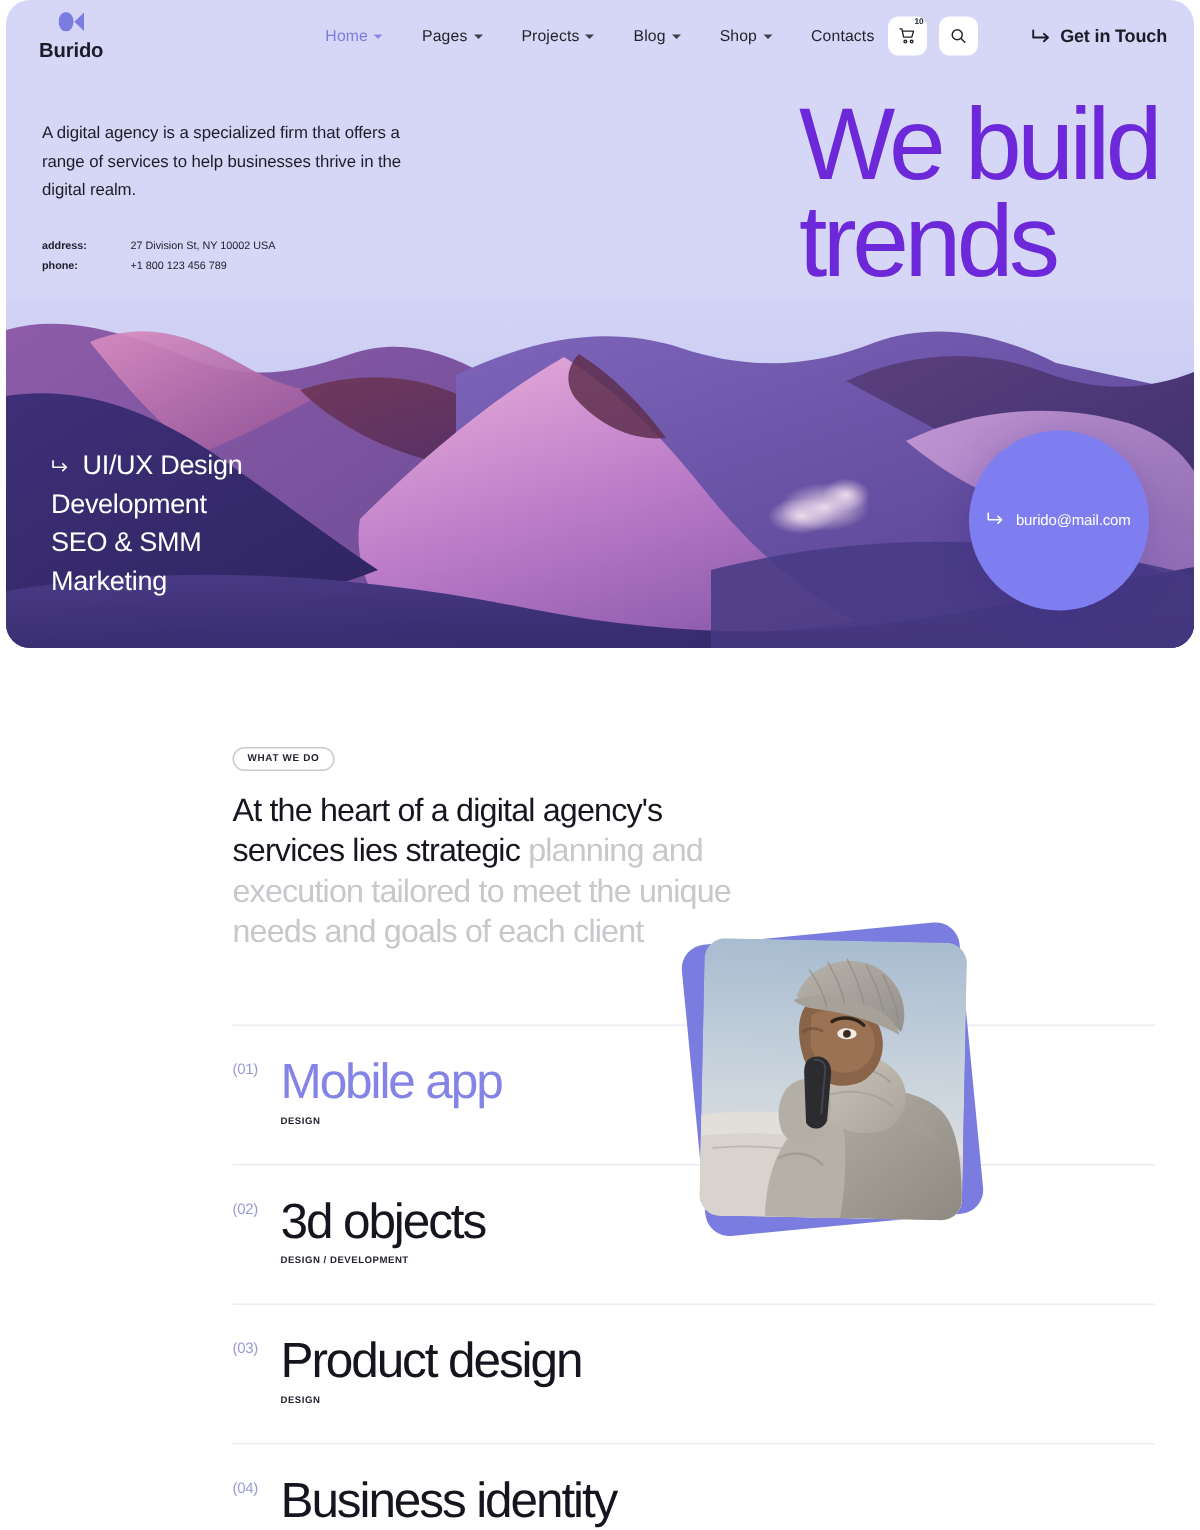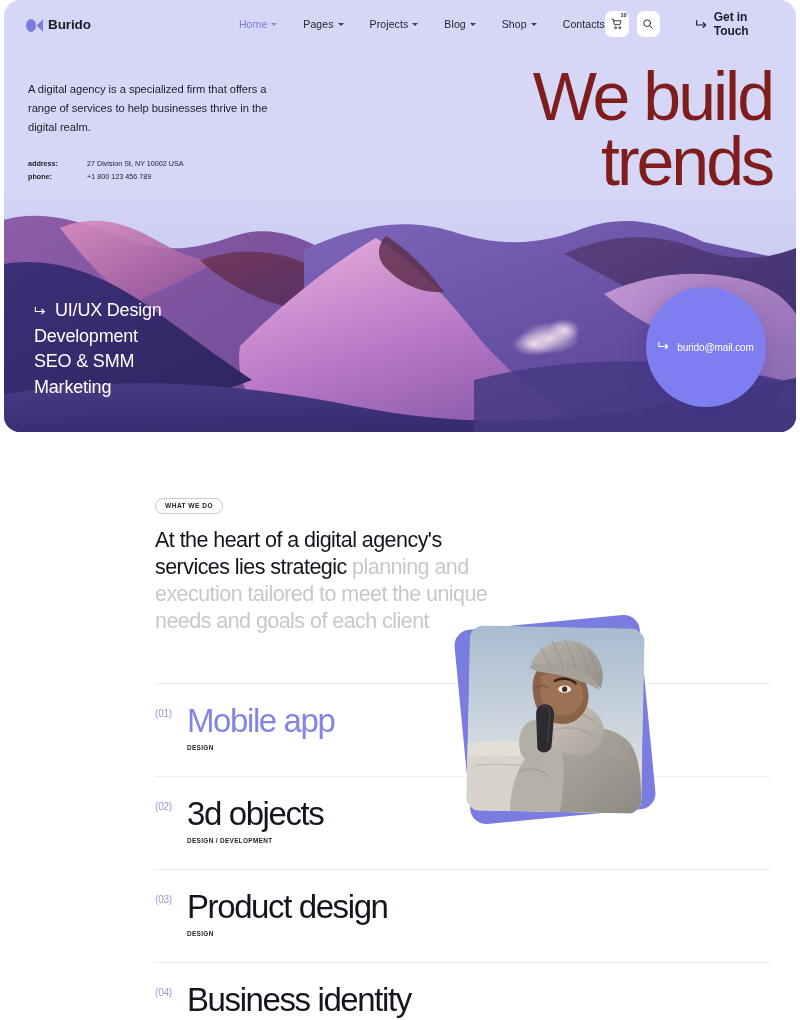--- a/index.html
+++ b/index.html
@@ -26,21 +26,21 @@
 
   
   .nav {
     position: relative;
     height: 48px;
     display: flex;
     align-items: center;
     padding: 0 18px 0 22px;
     z-index: 9;
   }
-  .brand { display: flex; align-items: center; gap: 5px; }
+  .brand { display: flex; align-items: center; gap: 5px; flex-direction: column; }
   .brand-mark { width: 17px; height: 13px; position: relative; }
   .brand-name { font-size: 13.5px; font-weight: 600; color: #1c1c28; letter-spacing: -0.1px; }
 
   .menu { display: flex; gap: 26px; margin-left: 148px; }
   .menu-item {
     display: flex; align-items: center; gap: 4px;
     font-size: 10.5px; color: #23232e; letter-spacing: 0.1px; cursor: pointer;
   }
   .menu-item.active { color: #7b7ce0; }
   .caret {
@@ -70,23 +70,23 @@
   .intro p {
     font-size: 11.2px; line-height: 19px; color: #1c1c28; letter-spacing: -0.05px;
   }
   .contact-lines { margin-top: 20px; }
   .contact-row { display:flex; gap:26px; font-size:7.2px; line-height:13px; color:#1c1c28; }
   .contact-row .k { font-weight: 700; min-width: 33px; }
   .contact-row .v { font-weight: 400; }
 
   .headline {
     position: absolute; right: 24px; top: 16px;
-    text-align: right;
+    text-align: left;
     font-size: 68px; line-height: 0.96;
-    font-weight: 400; letter-spacing: -3px; color: #7f1d1d;
+    font-weight: 400; letter-spacing: -3px; color: #6d28d9;
   }
 
   
   .dunes {
     position: absolute; left:0; right:0; top: 198px; bottom: 0;
     overflow: hidden;
   }
   .dunes svg { display:block; width:100%; height:100%; }
 
   .services-list {

